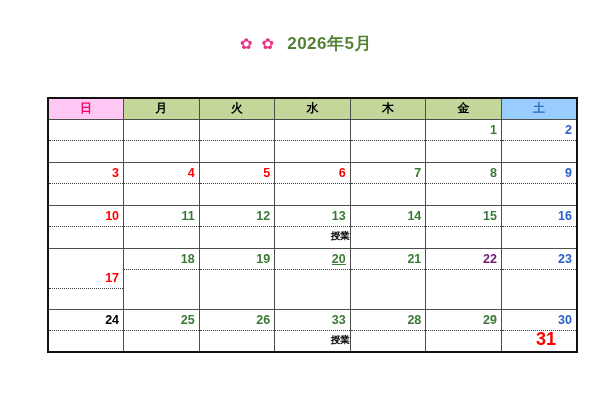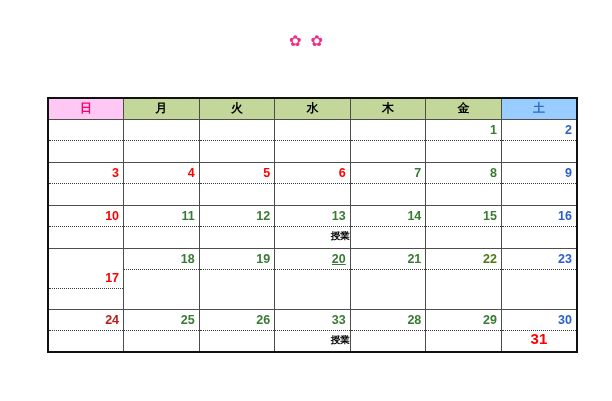--- a/index.html
+++ b/index.html
@@ -36,31 +36,32 @@
   table.calendar td { height: 43px; vertical-align: top; background: #ffffff; }
   .cell-date {
     height: 21px; line-height: 20px; text-align: right; padding-right: 4px;
     font-size: 12.5px; font-weight: bold;
     border-bottom: 1px dotted #3a3a3a;
   }
   .cell-event {
     height: 20px; line-height: 18px; text-align: right;
     font-size: 9.5px; font-weight: bold; color: #000000;
   }
-  .cell-event.extra { text-align: center; padding-right: 0;
-    font-size: 15px; line-height: 16px; }
+  .cell-event.extra { text-align: right; padding-right: 20px;
+    font-size: 18px; line-height: 16px; }
 </style>
 </head>
 <body>
 
 <div class="page">
 
   <div class="title-row">
     <span class="flower" style="color: rgb(237, 45, 134);">✿</span>
     <span class="flower" style="color: rgb(237, 45, 134);">✿</span>
+    <span class="year-month" style="color: rgb(84, 130, 53);">2026年5月</span>
   </div>
 
 
   <table class="calendar">
     <thead>
       <tr id="weekday-row">
           <th style="background: rgb(255, 199, 243); color: rgb(255, 0, 102);">日</th>
           <th style="background: rgb(196, 215, 155); color: rgb(0, 0, 0);">月</th>
           <th style="background: rgb(196, 215, 155); color: rgb(0, 0, 0);">火</th>
           <th style="background: rgb(196, 215, 155); color: rgb(0, 0, 0);">水</th>
@@ -175,31 +176,31 @@
           </td>
           <td>
             <div class="cell-date" style="color: rgb(57, 122, 52); text-decoration: underline;">20</div>
             <div class="cell-event"></div>
           </td>
           <td>
             <div class="cell-date" style="color: rgb(57, 122, 52);">21</div>
             <div class="cell-event"></div>
           </td>
           <td>
-            <div class="cell-date" style="color: #4d7c0f;">22</div>
+            <div class="cell-date" style="color: #701a75;">22</div>
             <div class="cell-event"></div>
           </td>
           <td>
             <div class="cell-date" style="color: rgb(42, 95, 204);">23</div>
             <div class="cell-event"></div>
           </td>
         </tr>
         <tr>
           <td>
-            <div class="cell-date" style="color: #b91c1c;">24</div>
+            <div class="cell-date" style="color: #000000;">24</div>
             <div class="cell-event"></div>
           </td>
           <td>
             <div class="cell-date" style="color: rgb(57, 122, 52);">25</div>
             <div class="cell-event"></div>
           </td>
           <td>
             <div class="cell-date" style="color: rgb(57, 122, 52);">26</div>
             <div class="cell-event"></div>
           </td>

